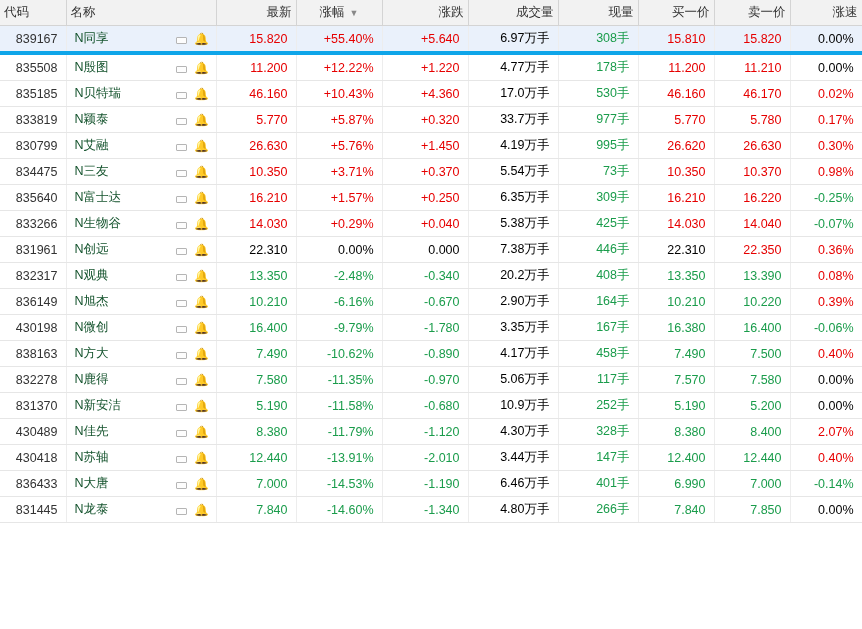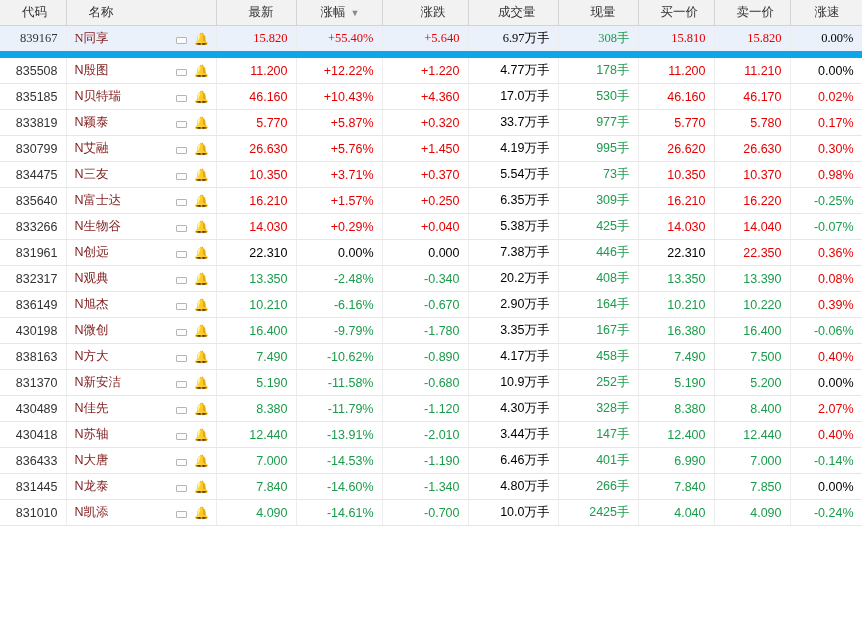--- a/index.html
+++ b/index.html
@@ -22,42 +22,41 @@
   }
   table.stock-table th {
     background: #f2f2f2;
     border: 1px solid #d4d4d4;
     border-left: none;
     border-top: none;
     font-weight: normal;
     font-size: 12.5px;
     color: #333;
     height: 25px;
-    padding: 0 22px;
+    padding: 0 4px;
     text-align: right;
     white-space: nowrap;
   }
   table.stock-table th.th-left {
     text-align: left;
   }
   table.stock-table td {
     border-bottom: 1px solid #e6e6e6;
     border-right: 1px solid #ededed;
     height: 25px;
     padding: 0 8px;
     text-align: right;
     white-space: nowrap;
     font-size: 12.5px;
     font-variant-numeric: tabular-nums;
   }
   table.stock-table tr.row-selected td {
     background: #eaf1fb;
     border-top: 1px solid #b9cfec;
-    border-bottom: 7px solid #0ea5e9;
-    font-family: Liberation Serif, serif;
+    border-bottom: 4px solid #0ea5e9;
   }
   .col-code   { width: 66px; }
   .col-name   { width: 150px; }
   .col-last   { width: 80px; }
   .col-chg    { width: 86px; }
   .col-chgamt { width: 86px; }
   .col-vol    { width: 90px; }
   .col-now    { width: 80px; }
   .col-bid    { width: 76px; }
   .col-ask    { width: 76px; }
@@ -69,21 +68,21 @@
     color: #1a5fb4;
     position: relative;
     padding-right: 4px;
   }
   .name-wrap {
     display: flex;
     align-items: center;
     justify-content: space-between;
     width: 100%;
   }
-  .name-text { color: #7f1d1d; }
+  .name-text { color: #14532d; }
   .name-icons {
     display: flex;
     align-items: center;
     gap: 9px;
     padding-right: 2px;
   }
   .icon-dot {
     width: 10px;
     height: 10px;
     display: inline-block;
@@ -113,21 +112,21 @@
   .sort-caret {
     display: inline-block;
     margin-left: 5px;
     color: #888;
     font-size: 9px;
     vertical-align: middle;
   }
   th .th-inner {
     display: inline-flex;
     align-items: center;
-    justify-content: flex-end;
+    justify-content: center;
     width: 100%;
   }
 </style>
 </head>
 <body>
 
 <table class="stock-table">
   <colgroup>
     <col class="col-code">
       <col class="col-name">
@@ -432,20 +431,40 @@
         <td class="down">7.490</td>
         <td class="down">-10.62%</td>
         <td class="down">-0.890</td>
         <td class="flat">4.17万手</td>
         <td class="down">458手</td>
         <td class="down">7.490</td>
         <td class="down">7.500</td>
         <td class="up">0.40%</td>
       </tr>
       <tr>
+        <td class="code">832278</td>
+        <td class="name">
+          <span class="name-wrap">
+            <span class="name-text">N鹿得</span>
+            <span class="name-icons">
+              <span class="icon-dot"></span>
+              <span class="icon-bell">🔔</span>
+            </span>
+          </span>
+        </td>
+        <td class="down">7.580</td>
+        <td class="down">-11.35%</td>
+        <td class="down">-0.970</td>
+        <td class="flat">5.06万手</td>
+        <td class="down">117手</td>
+        <td class="down">7.570</td>
+        <td class="down">7.580</td>
+        <td class="flat">0.00%</td>
+      </tr>
+      <tr>
         <td class="code">831370</td>
         <td class="name">
           <span class="name-wrap">
             <span class="name-text">N新安洁</span>
             <span class="name-icons">
               <span class="icon-dot"></span>
               <span class="icon-bell">🔔</span>
             </span>
           </span>
         </td>
@@ -531,34 +550,14 @@
         </td>
         <td class="down">7.840</td>
         <td class="down">-14.60%</td>
         <td class="down">-1.340</td>
         <td class="flat">4.80万手</td>
         <td class="down">266手</td>
         <td class="down">7.840</td>
         <td class="down">7.850</td>
         <td class="flat">0.00%</td>
       </tr>
-      <tr>
-        <td class="code">831010</td>
-        <td class="name">
-          <span class="name-wrap">
-            <span class="name-text">N凯添</span>
-            <span class="name-icons">
-              <span class="icon-dot"></span>
-              <span class="icon-bell">🔔</span>
-            </span>
-          </span>
-        </td>
-        <td class="down">4.090</td>
-        <td class="down">-14.61%</td>
-        <td class="down">-0.700</td>
-        <td class="flat">10.0万手</td>
-        <td class="down">2425手</td>
-        <td class="down">4.040</td>
-        <td class="down">4.090</td>
-        <td class="down">-0.24%</td>
-      </tr>
     </tbody>
 </table>
 
 </body></html>

